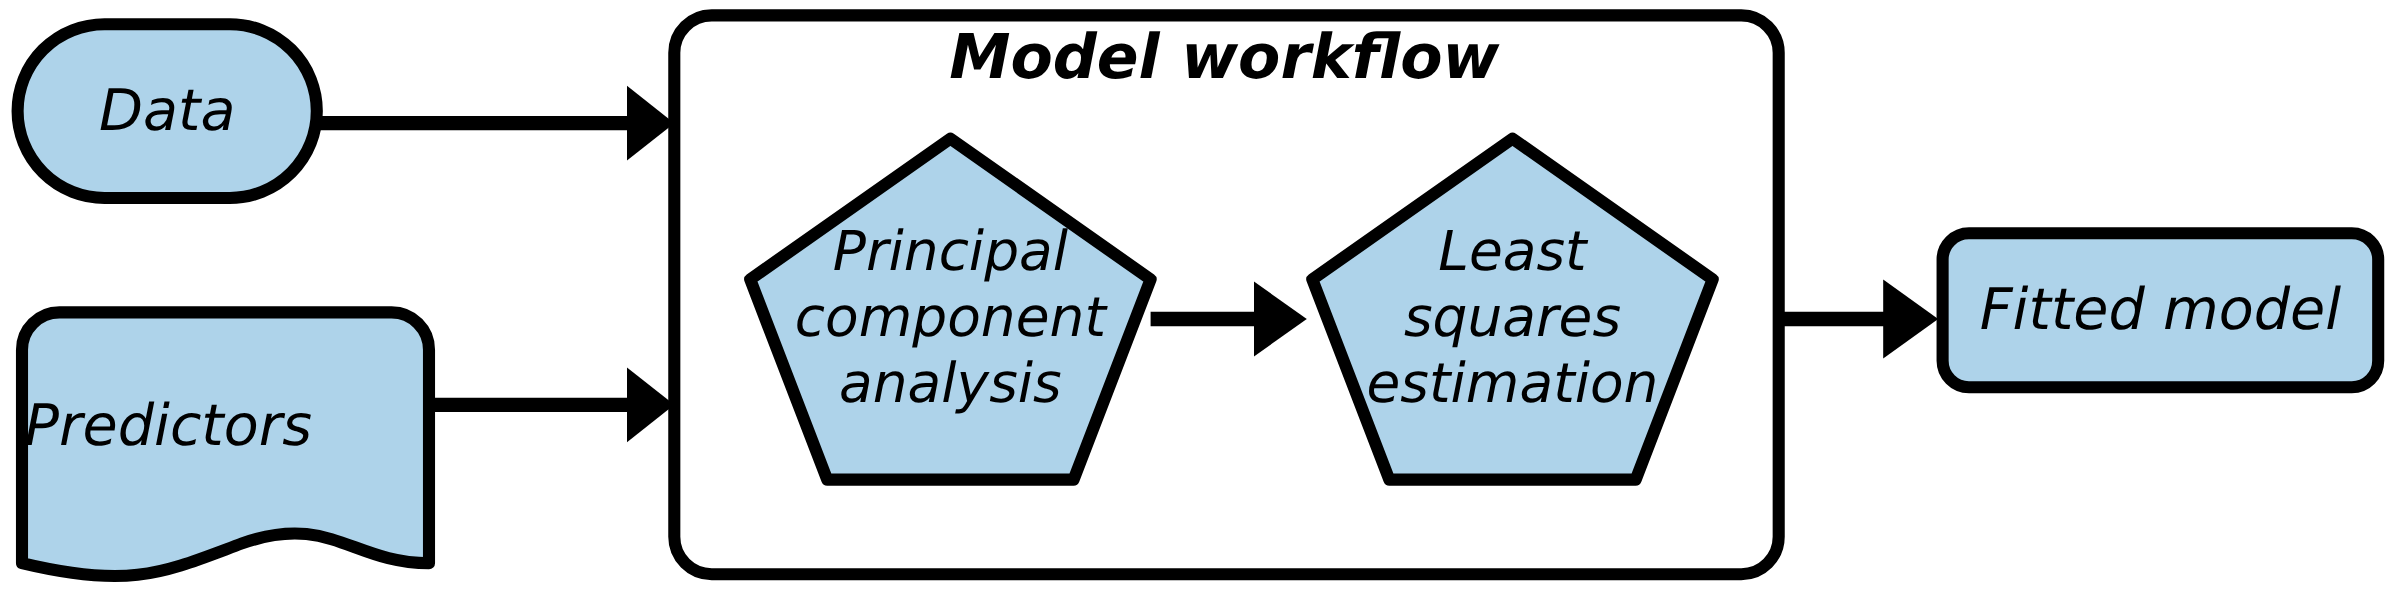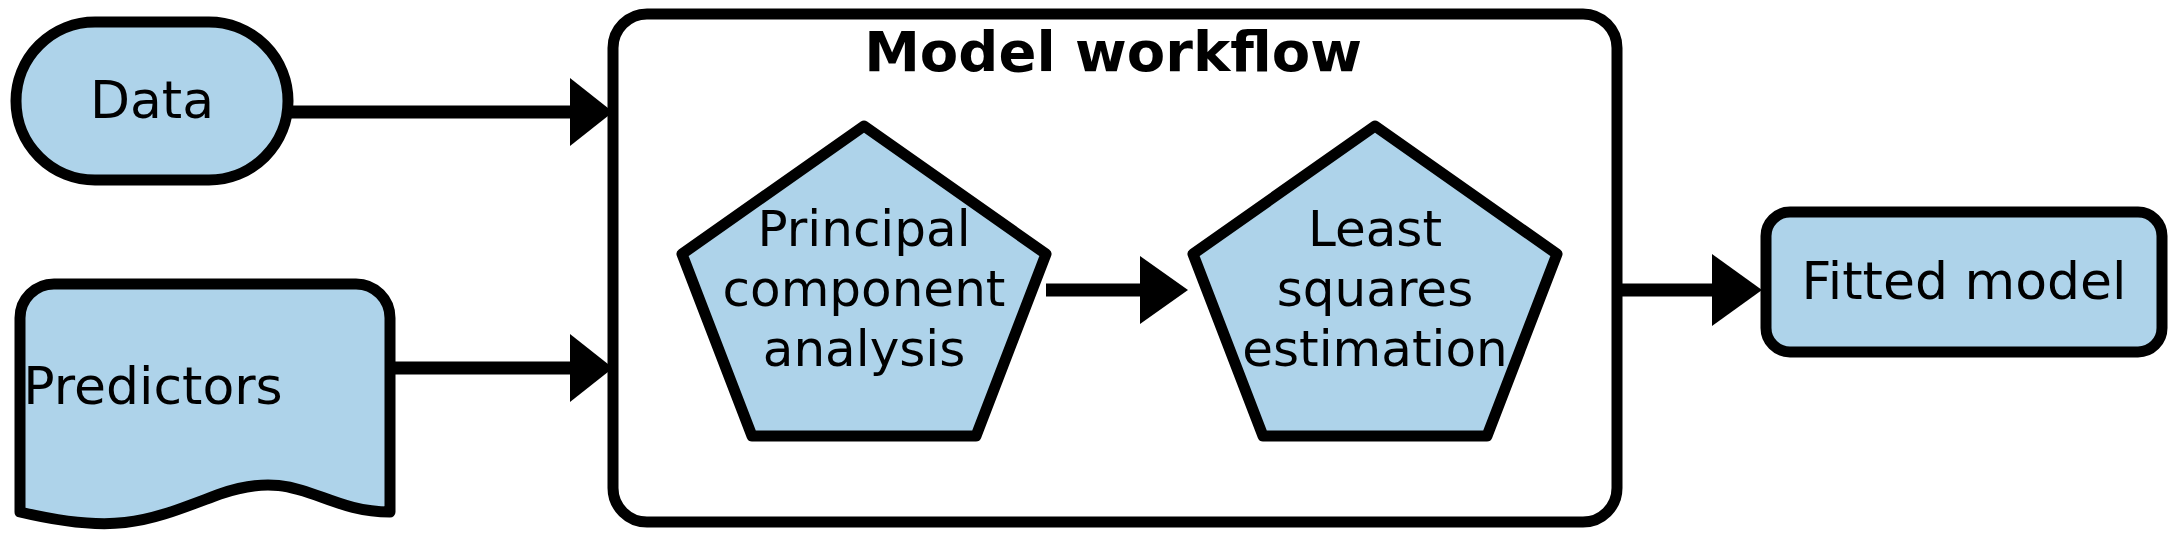--- a/index.html
+++ b/index.html
@@ -1,17 +1,17 @@
 <!DOCTYPE html>
 <html><head>
 <meta charset="utf-8">
 <style>
   html,body{margin:0;padding:0;background:#ffffff;}
   body{font-family:"DejaVu Sans","Liberation Sans",sans-serif;}
-  #stage{position:relative;width:2177px;height:543px;background:#ffffff;overflow:hidden;}
+  #stage{position:relative;width:2177px;height:543px;background:#ffffff;overflow:hidden;font-style:italic;}
   #stage svg{position:absolute;left:0;top:0;width:2177px;height:543px;display:block;}
   .nodefill{fill:#aed3ea;stroke:#000000;stroke-width:11;stroke-linejoin:round;stroke-linecap:round;}
   .container-box{fill:#ffffff;stroke:#000000;stroke-width:11;stroke-linejoin:round;}
   .conn{stroke:#000000;stroke-width:13;fill:none;}
   .arrowhead{fill:#000000;stroke:none;}
   .lbl{fill:#000000;font-family:"DejaVu Sans","Liberation Sans",sans-serif;font-size:52px;text-anchor:middle;dominant-baseline:middle;}
   .lbl-title{fill:#000000;font-family:"DejaVu Sans","Liberation Sans",sans-serif;font-size:56px;font-weight:bold;text-anchor:middle;dominant-baseline:middle;}
   .lbl-small{font-size:50px;}
 </style>
 </head>

